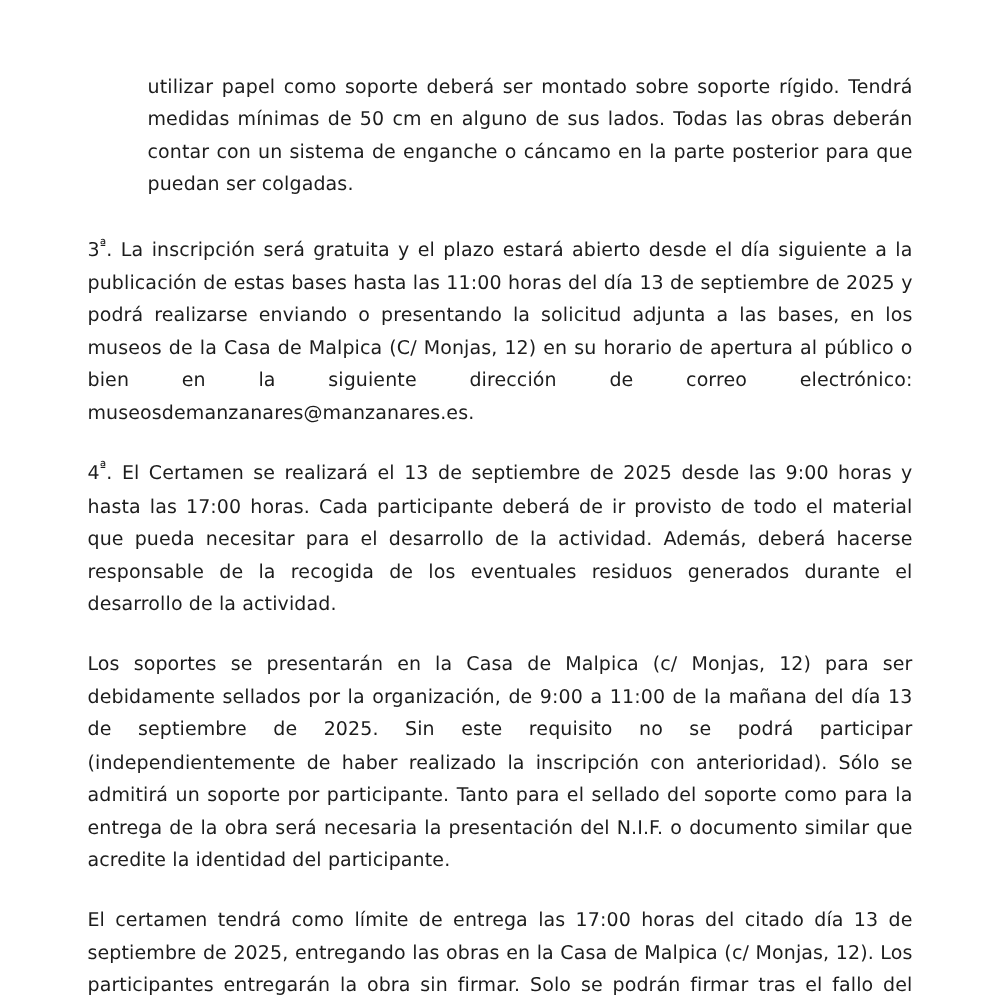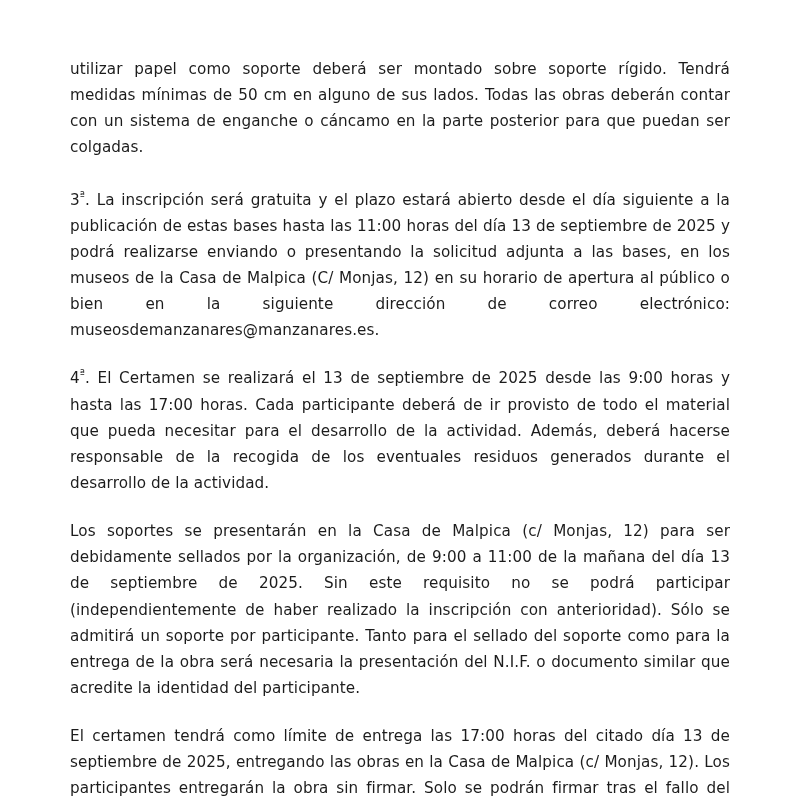--- a/index.html
+++ b/index.html
@@ -31,20 +31,21 @@
   }
   .para {
     margin: 0 0 22px 0;
     text-align: justify;
   }
   .para:last-child {
     margin-bottom: 0;
   }
   .para-first {
     margin-bottom: 26px;
+    margin-left: 48px;
   }
   .sup {
     font-size: 0.72em;
     vertical-align: super;
     line-height: 0;
   }
 </style>
 </head>
 <body>
 

